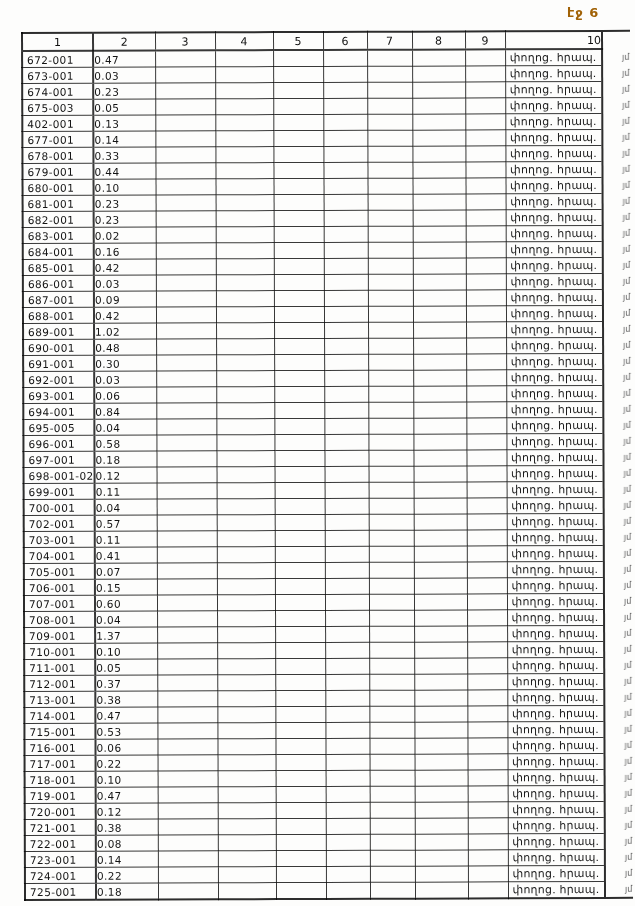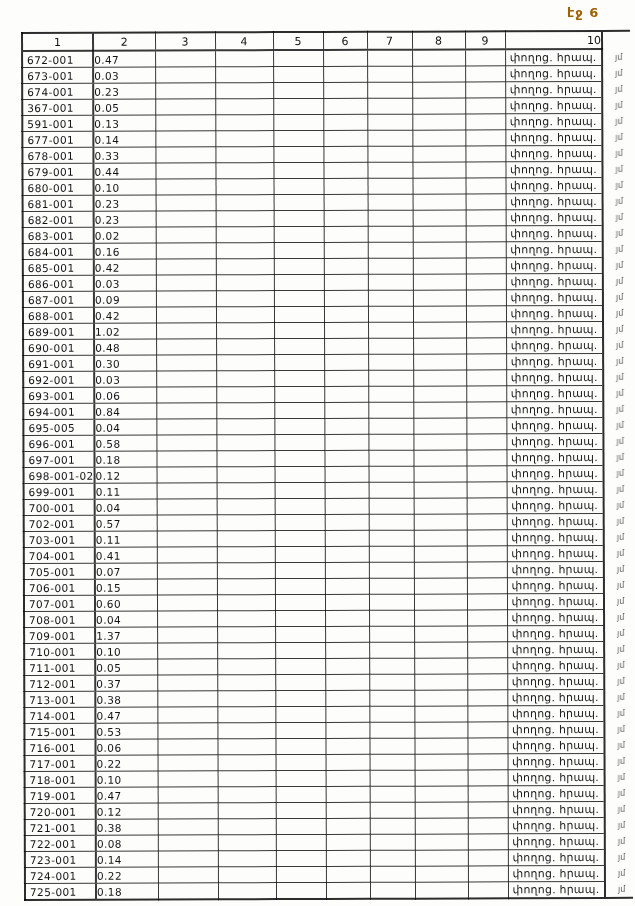--- a/index.html
+++ b/index.html
@@ -66,21 +66,21 @@
     letter-spacing: 0.2px;
     color: #1c1c1c;
     margin-top: 32px;
   }
   th.margin-cell, td.margin-cell {
     border: none;
     background: transparent;
     font-size: 8px;
     color: #3a3a3a;
     text-align: left;
-    padding-left: 12px;
+    padding-left: 19px;
     filter: blur(0.4px);
     opacity: 0.85;
   }
   table { border: 2px solid rgba(10,10,10,0.85); border-right: none; }
   td.note-cell { border-right: 2px solid rgba(10,10,10,0.85); }
   thead th.h10 { border-right: 2px solid rgba(10,10,10,0.85); text-align: right; }
   
   tbody td.empty {
     background-image: linear-gradient(to right, rgba(40,40,40,0.10) 0 18%, transparent 18% 100%);
     background-size: 120px 1px;
@@ -157,34 +157,34 @@
           <td></td>
           <td></td>
           <td></td>
           <td class="empty"></td>
           <td></td>
           <td></td>
           <td class="note-cell">փողոց. հրապ.</td>
           <td class="margin-cell">յմ</td>
         </tr>
         <tr>
-          <td class="id-cell">367-001</td>
+          <td class="id-cell">675-003</td>
           <td class="val-cell">0.05</td>
           <td class="empty"></td>
           <td></td>
           <td></td>
           <td></td>
           <td></td>
           <td class="empty"></td>
           <td></td>
           <td class="note-cell">փողոց. հրապ.</td>
           <td class="margin-cell">յմ</td>
         </tr>
         <tr>
-          <td class="id-cell">591-001</td>
+          <td class="id-cell">402-001</td>
           <td class="val-cell">0.13</td>
           <td></td>
           <td class="empty"></td>
           <td></td>
           <td></td>
           <td></td>
           <td></td>
           <td class="empty"></td>
           <td class="note-cell">փողոց. հրապ.</td>
           <td class="margin-cell">յմ</td>

